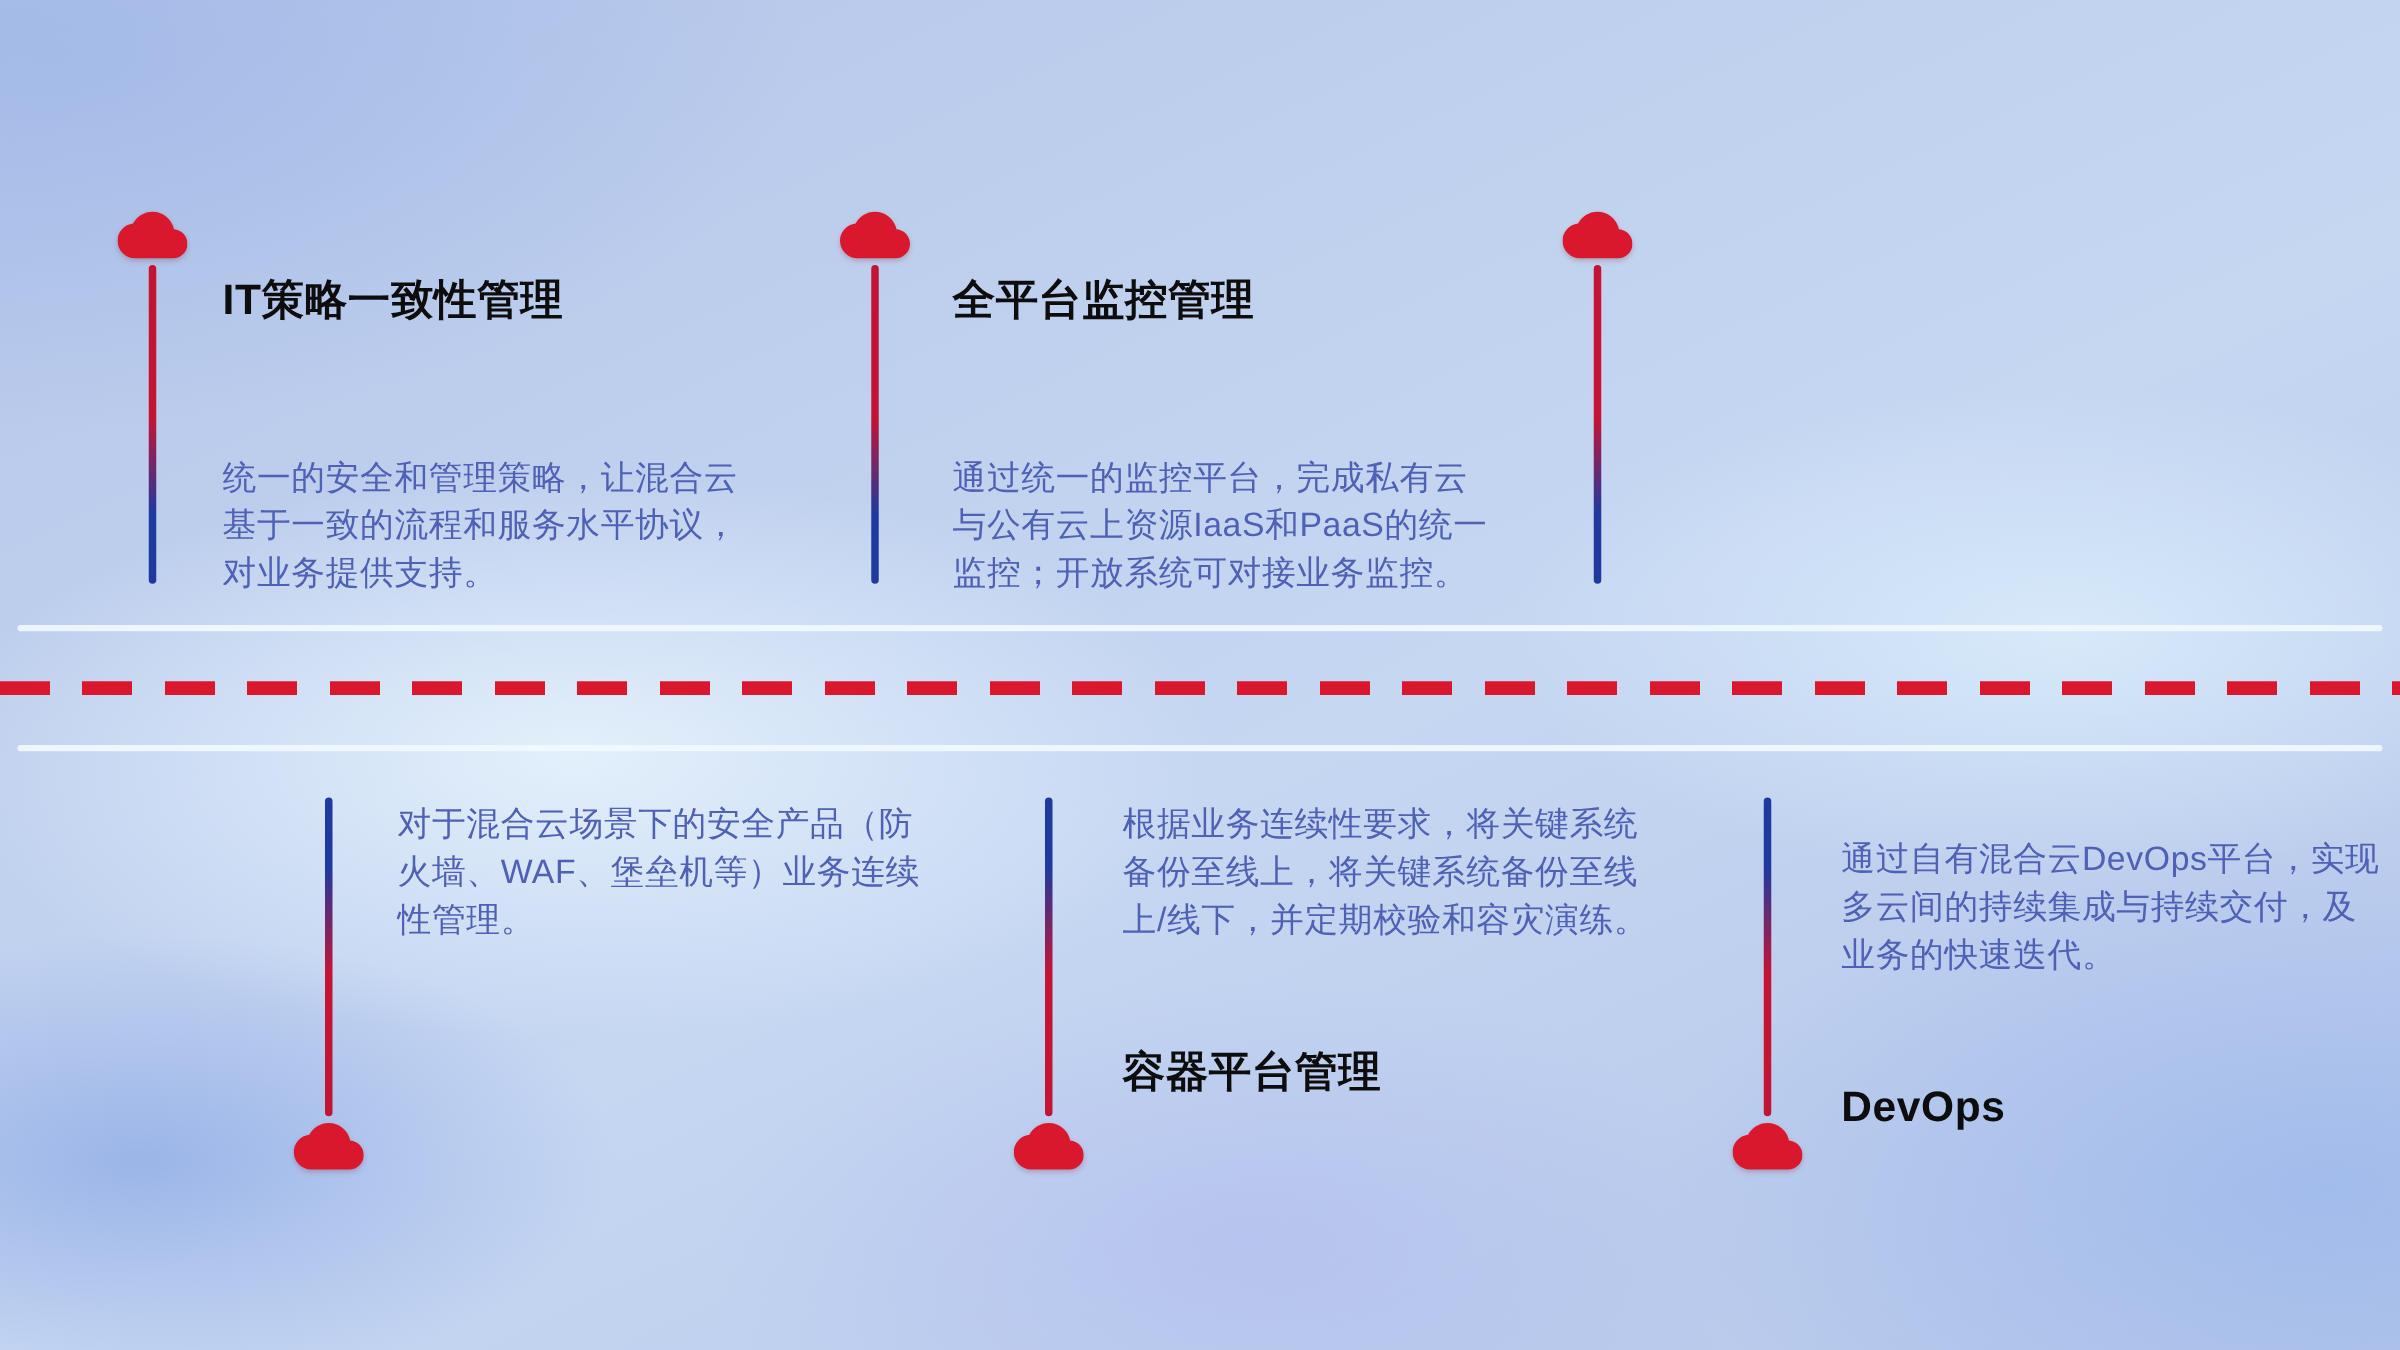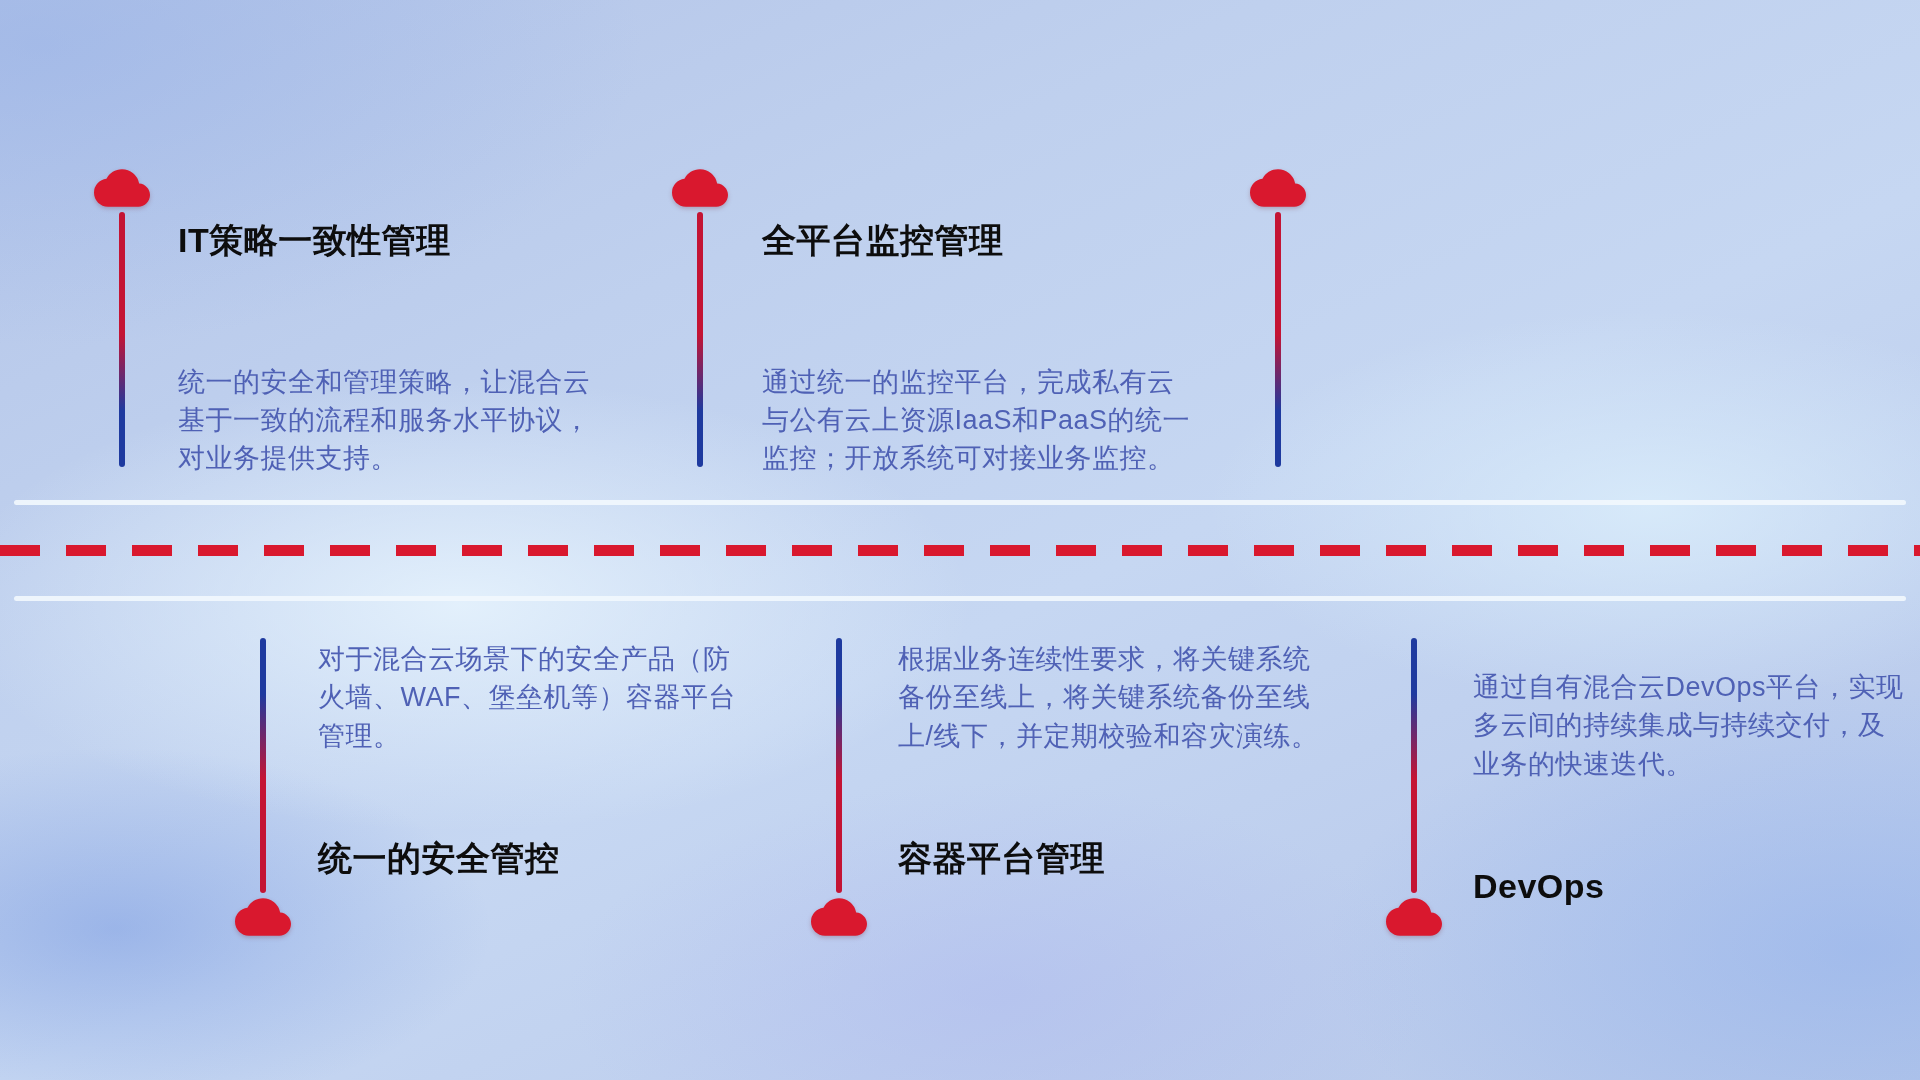--- a/index.html
+++ b/index.html
@@ -138,22 +138,21 @@
       </svg>
   </div>
   <div class="pin" style="left:1386px; top:638px">
     <div class="stem stem-up"></div>
     <svg class="cloud" viewBox="0 4 24 16">
         <path d="M19.35 10.04A7.49 7.49 0 0 0 12 4C9.11 4 6.6 5.64 5.35 8.04A5.994 5.994 0 0 0 0 14c0 3.31 2.69 6 6 6h13c2.76 0 5-2.24 5-5 0-2.64-2.05-4.78-4.65-4.96z"></path>
       </svg>
   </div>
 
   <div class="text-block text-bottom" style="left:318px; top:640px">
-    <p class="desc">对于混合云场景下的安全产品（防火墙、WAF、堡垒机等）容器平台管理。</p>
-    <h2 class="title">统一的安全管控</h2>
+    <p class="desc">对于混合云场景下的安全产品（防火墙、WAF、堡垒机等）业务连续性管理。</p>
   </div>
   <div class="text-block text-bottom" style="left:898px; top:640px">
     <p class="desc">根据业务连续性要求，将关键系统备份至线上，将关键系统备份至线上/线下，并定期校验和容灾演练。</p>
     <h2 class="title">容器平台管理</h2>
   </div>
   <div class="text-block text-bottom" style="left:1473px; top:668px">
     <p class="desc">通过自有混合云DevOps平台，实现多云间的持续集成与持续交付，及业务的快速迭代。</p>
     <h2 class="title">DevOps</h2>
   </div>
 

